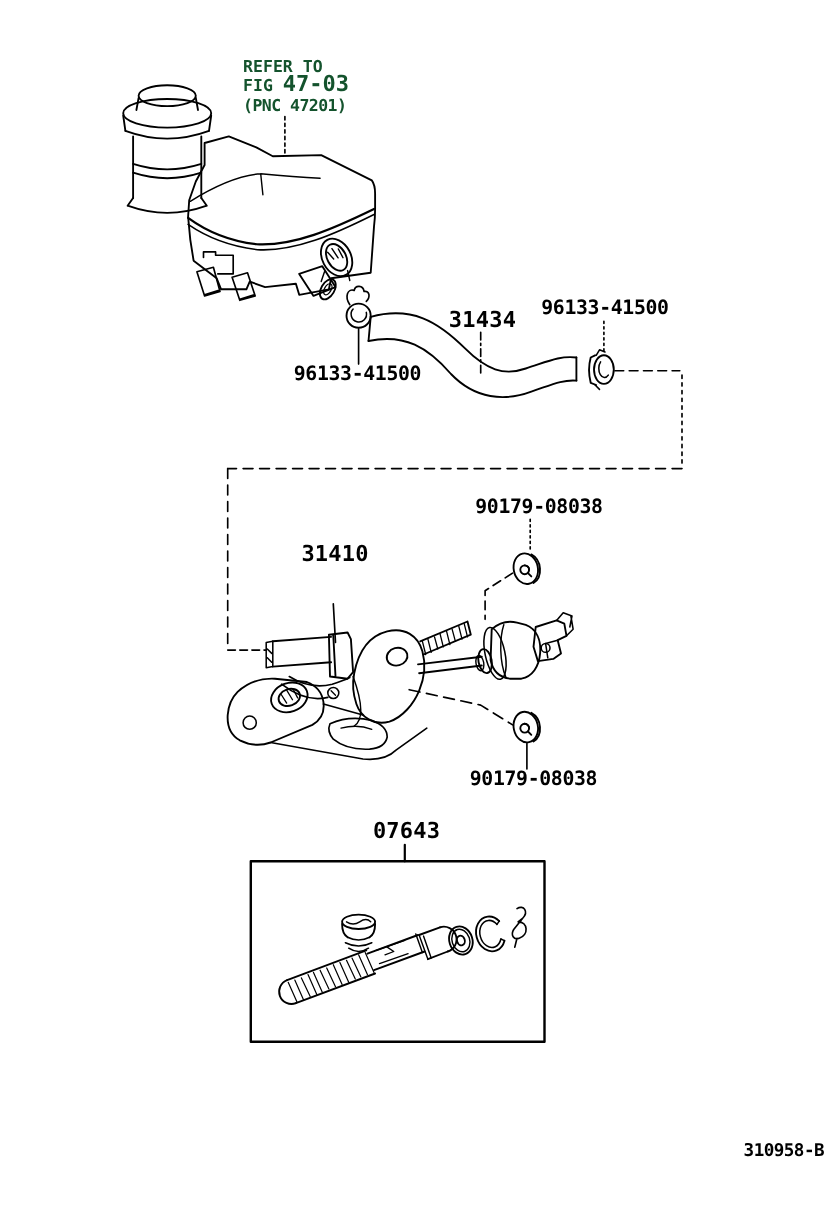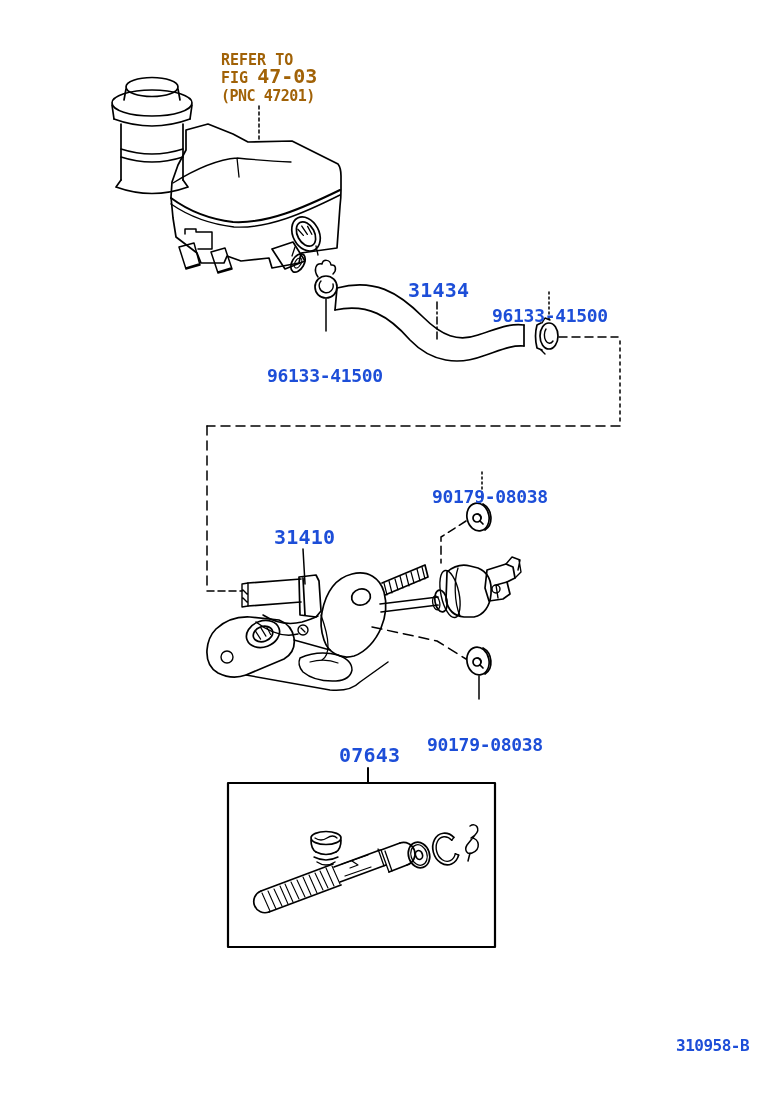--- a/index.html
+++ b/index.html
@@ -1,24 +1,24 @@
 <!DOCTYPE html>
 <html><head>
 <meta charset="utf-8">
 <style>
   html,body{margin:0;padding:0;}
   body{width:760px;height:1112px;background:#ffffff;overflow:hidden;
        font-family:"DejaVu Sans Mono","Liberation Mono",monospace;}
   .canvas{position:relative;width:760px;height:1112px;background:#fff;}
   svg{position:absolute;left:0;top:0;}
-  .lbl{position:absolute;color:#1d4ed8;font-weight:bold;white-space:pre;line-height:1;}
+  .lbl{position:absolute;color:#000000;font-weight:bold;white-space:pre;line-height:1;}
   .pn20{font-size:20px;letter-spacing:0.2px;}
-  .pn18{font-size:18px;letter-spacing:-0.3px;margin-top:36px;}
+  .pn18{font-size:18px;letter-spacing:-0.3px;}
   .pn16{font-size:16px;letter-spacing:-0.5px;}
-  .refnote{position:absolute;left:221px;top:53px;color:#a16207;font-weight:bold;}
+  .refnote{position:absolute;left:221px;top:53px;color:#14532d;font-weight:bold;}
   .refnote .r1{font-size:15px;line-height:14px;}
   .refnote .r2{font-size:15px;line-height:19px;}
   .refnote .r2 .big{font-size:20px;}
   .refnote .r3{font-size:15px;line-height:17px;letter-spacing:-0.5px;}
 </style>
 </head>
 <body>
 
 <div class="canvas">
 
@@ -205,21 +205,21 @@
 </div>
 
 <div class="lbl pn20" style="left:408px;top:280px;">31434</div>
 
 <div class="lbl pn18" style="left:492px;top:271px;">96133-41500</div>
 
 <div class="lbl pn18" style="left:267px;top:331px;">96133-41500</div>
 
 <div class="lbl pn18" style="left:432px;top:452px;">90179-08038</div>
 
-<div class="lbl pn20" style="left:274px;top:527px;">31410</div>
+<div class="lbl pn20" style="left:274px;top:493px;">31410</div>
 
 <div class="lbl pn18" style="left:427px;top:700px;">90179-08038</div>
 
 <div class="lbl pn20" style="left:339px;top:745px;">07643</div>
 
 <div class="lbl pn16" style="left:676px;top:1038px;">310958-B</div>
 
 </div>
 
 </body></html>

